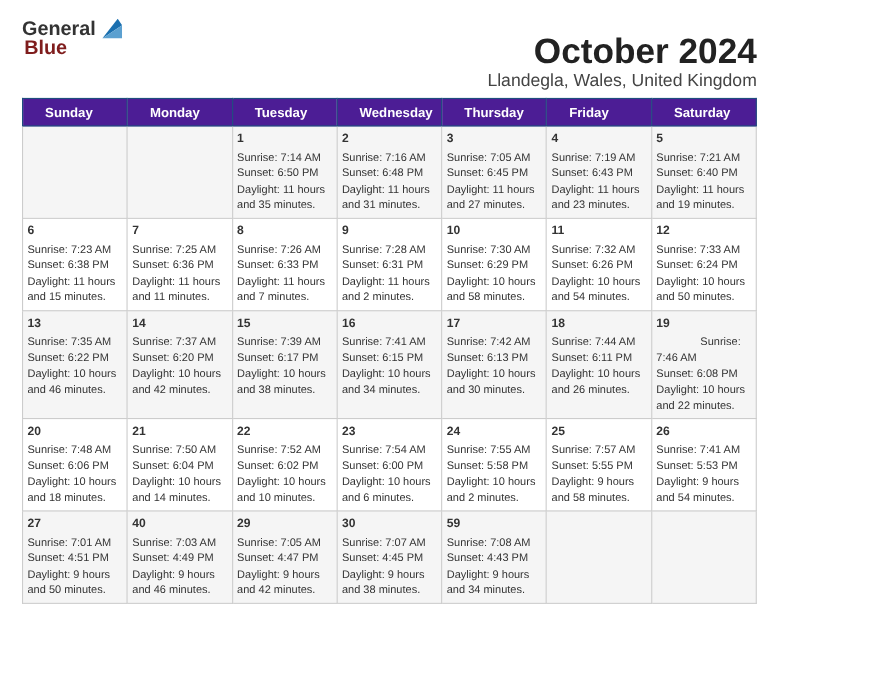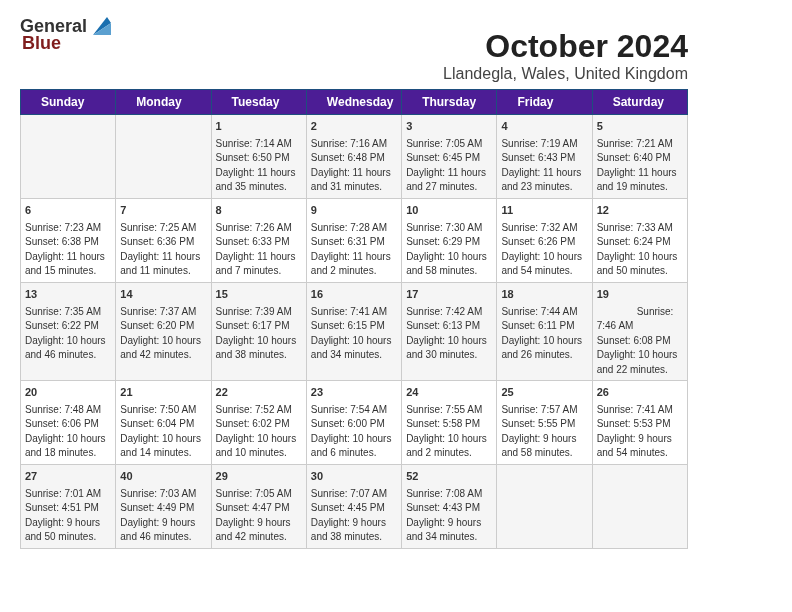--- a/index.html
+++ b/index.html
@@ -210,21 +210,21 @@
 Daylight: 9 hours and 50 minutes.</span></td>
           <td><span class="day-num">40</span><span class="day-info" style="white-space: pre-line;">Sunrise: 7:03 AM
 Sunset: 4:49 PM
 Daylight: 9 hours and 46 minutes.</span></td>
           <td><span class="day-num">29</span><span class="day-info" style="white-space: pre-line;">Sunrise: 7:05 AM
 Sunset: 4:47 PM
 Daylight: 9 hours and 42 minutes.</span></td>
           <td><span class="day-num">30</span><span class="day-info" style="white-space: pre-line;">Sunrise: 7:07 AM
 Sunset: 4:45 PM
 Daylight: 9 hours and 38 minutes.</span></td>
-          <td><span class="day-num">52</span><span class="day-info" style="white-space: pre-line;">Sunrise: 7:08 AM
+          <td><span class="day-num">59</span><span class="day-info" style="white-space: pre-line;">Sunrise: 7:08 AM
 Sunset: 4:43 PM
 Daylight: 9 hours and 34 minutes.</span></td>
           <td></td>
           <td></td>
         </tr>
       </tbody>
   </table>
 </div>
 
 </body></html>

